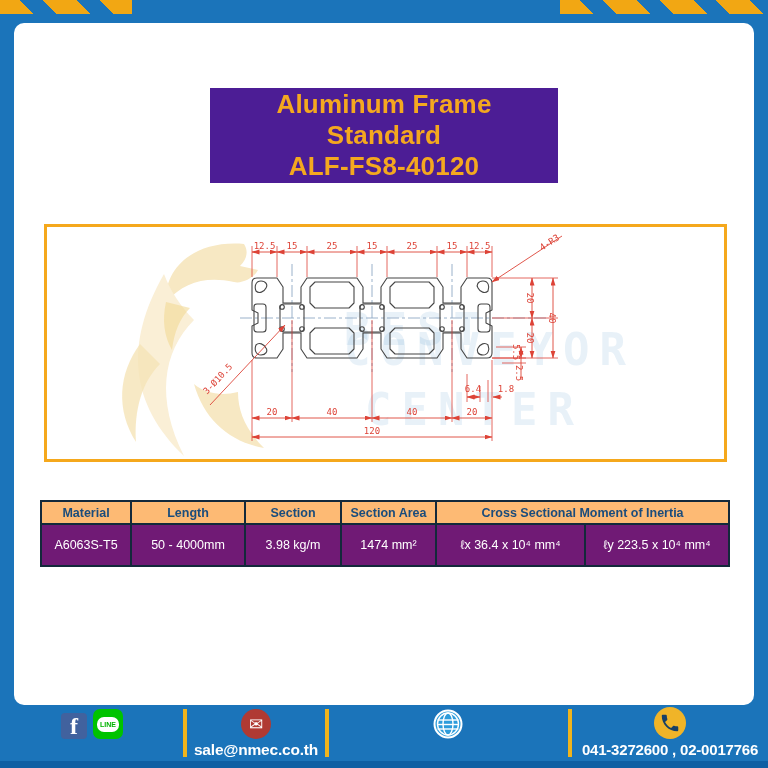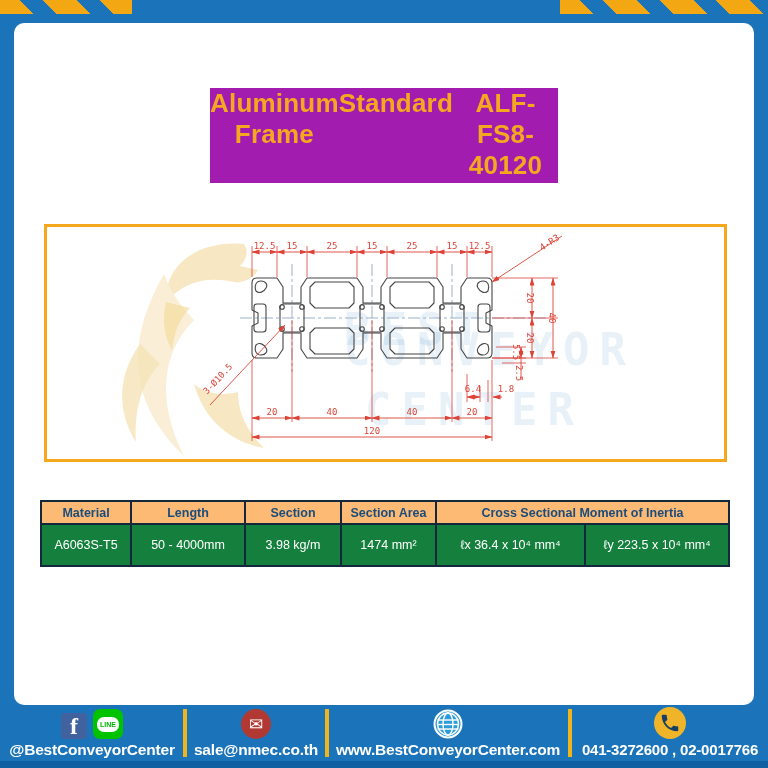--- a/index.html
+++ b/index.html
@@ -3,33 +3,33 @@
 <meta charset="utf-8">
 <style>
   html,body{margin:0;padding:0;background:#fff;}
   .page{position:relative;width:768px;height:768px;overflow:hidden;background:#1B74BA;font-family:"Liberation Sans",sans-serif;}
   
   .panel{position:absolute;left:14px;right:14px;top:23px;bottom:63px;background:#fff;border-radius:10px;}
   .hazard{position:absolute;top:0;height:14px;background:repeating-linear-gradient(45deg,#F2A713 0 24px,#1B74BA 24px 40px);}
   .hazard.left{left:0;width:132px;}
   .hazard.right{left:560px;right:0;}
   
-  .title-box{position:absolute;left:210px;top:88px;width:348px;height:95px;background:#a21caf;display:flex;flex-direction:row;justify-content:center;text-align:center;color:#F4A81F;font-weight:bold;font-size:26px;line-height:31px;letter-spacing:.2px;}
+  .title-box{position:absolute;left:210px;top:88px;width:348px;height:95px;background:#4c1d95;display:flex;flex-direction:column;justify-content:center;text-align:center;color:#F4A81F;font-weight:bold;font-size:26px;line-height:31px;letter-spacing:.2px;}
   
   .draw-box{position:absolute;left:44px;top:224px;width:683px;height:238px;background:#fff;overflow:hidden;}
   .draw-border{position:absolute;left:44px;top:224px;width:683px;height:238px;border:3px solid #F5A81C;box-sizing:border-box;pointer-events:none;z-index:6;}
   .wm-text{position:absolute;left:300px;color:rgba(27,116,186,0.10);font-weight:bold;letter-spacing:10px;font-size:44px;line-height:44px;white-space:nowrap;z-index:2;font-family:"DejaVu Sans Mono",monospace;}
   .wm-bird{position:absolute;left:0;top:0;z-index:1;}
   .draw-svg{position:absolute;left:0;top:0;z-index:3;}
   .dimtxt{font-family:"DejaVu Sans Mono",monospace;font-size:9px;fill:#DD4337;}
   
   .spec-table{position:absolute;left:40px;top:500px;width:688px;border-collapse:collapse;table-layout:fixed;}
   .spec-table th,.spec-table td{border:2px solid #13293B;text-align:center;vertical-align:middle;padding:0;}
   .spec-table th{background:#fdba74;color:#1A4C7C;font-size:12.5px;font-weight:bold;height:21px;}
-  .spec-table td{background:#15803d;color:#fff;font-size:12.5px;height:40px;}
+  .spec-table td{background:#701a75;color:#fff;font-size:12.5px;height:40px;}
   
   .footer{position:absolute;left:0;right:0;bottom:0;height:63px;background:#1B74BA;}
   .footer-strip{position:absolute;left:0;right:0;bottom:0;height:7px;background:#0F5FA3;}
   .divider{position:absolute;top:4px;width:4px;height:48px;background:#F0B41C;}
   .f-sec{position:absolute;top:2px;display:flex;flex-direction:column;align-items:center;gap:2px;}
   .f-icons{display:flex;align-items:flex-end;gap:6px;height:32px;}
   .f-label{color:#fff;font-weight:bold;font-size:15.5px;white-space:nowrap;letter-spacing:-0.2px;}
   .ic-fb{width:26px;height:26px;background:#41629E;border-radius:4px;color:#fff;font-weight:bold;font-size:24px;line-height:26px;text-align:center;font-family:"Liberation Serif",serif;}
   .ic-line{width:30px;height:30px;background:#00C300;border-radius:7px;display:flex;align-items:center;justify-content:center;}
   .ic-line .bubble{width:22px;height:15px;background:#fff;border-radius:7px;color:#00B300;font-size:7px;font-weight:bold;text-align:center;line-height:15px;letter-spacing:0;}
@@ -232,21 +232,20 @@
     <div class="divider" style="left:325px;"></div>
     <div class="divider" style="left:568px;"></div>
 
     <div class="f-sec" style="left:6px;width:172px;">
       <div class="f-icons">
         <div class="ic-fb">f</div>
         <div class="ic-line">
           <div class="bubble">LINE</div>
         </div>
       </div>
-      <div class="f-label">@BestConveyorCenter</div>
     </div>
 
     <div class="f-sec" style="left:192px;width:128px;">
       <div class="f-icons">
         <div class="ic-round ic-mail">✉</div>
       </div>
       <div class="f-label">sale@nmec.co.th</div>
     </div>
 
     <div class="f-sec" style="left:334px;width:228px;">
@@ -255,21 +254,20 @@
           <circle cx="15" cy="15" r="13.5" fill="#2D9CDB" stroke="#fff" stroke-width="2"></circle>
           <g stroke="#fff" stroke-width="1.4" fill="none">
             <ellipse cx="15" cy="15" rx="5" ry="11"></ellipse>
             <ellipse cx="15" cy="15" rx="10.5" ry="11"></ellipse>
             <line x1="4.5" y1="11" x2="25.5" y2="11"></line>
             <line x1="4.5" y1="15.5" x2="25.5" y2="15.5"></line>
             <line x1="4.5" y1="20" x2="25.5" y2="20"></line>
           </g>
         </svg>
       </div>
-      <div class="f-label">www.BestConveyorCenter.com</div>
     </div>
 
     <div class="f-sec" style="left:577px;width:186px;">
       <div class="f-icons">
         <div class="ic-round ic-phone">
           <svg width="22" height="22" viewBox="0 0 24 24">
             <path d="M6.6 10.8c1.4 2.8 3.8 5.1 6.6 6.6l2.2-2.2c.3-.3.7-.4 1-.2 1.1.4 2.3.6 3.6.6.6 0 1 .4 1 1V20c0 .6-.4 1-1 1C10.6 21 3 13.4 3 4c0-.6.4-1 1-1h3.5c.6 0 1 .4 1 1 0 1.2.2 2.4.6 3.6.1.3 0 .7-.2 1l-2.3 2.2z" fill="#173F66"></path>
           </svg>
         </div>
       </div>

